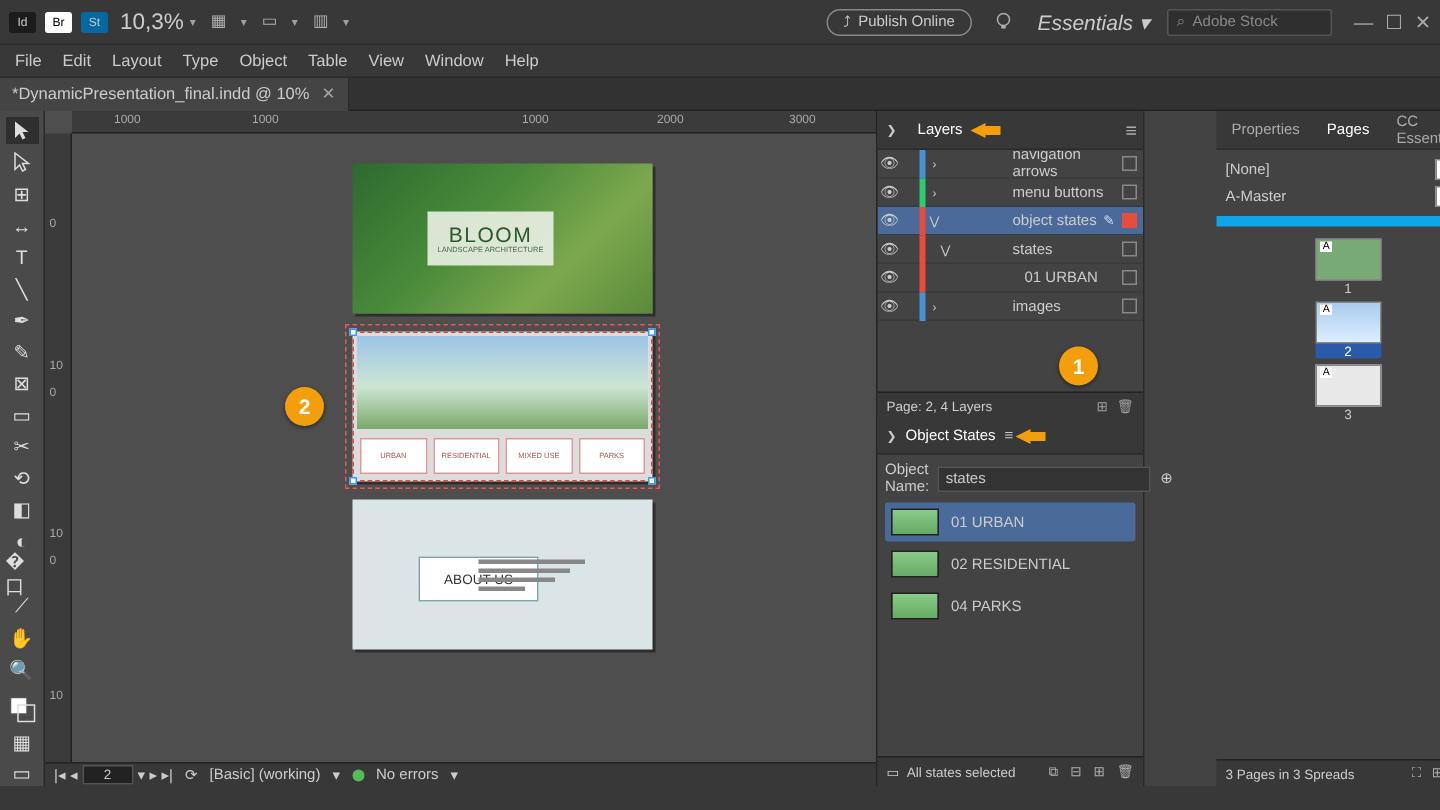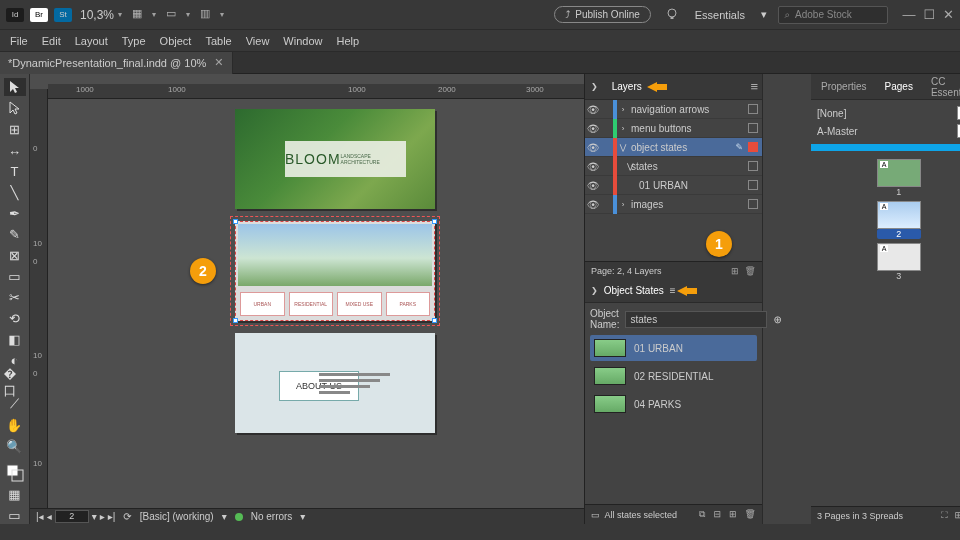--- a/index.html
+++ b/index.html
@@ -1,44 +1,44 @@
 <!DOCTYPE html>
 <html><head>
 <meta charset="utf-8">
 <style>
 * { margin: 0; padding: 0; box-sizing: border-box; font-family: "Segoe UI", Tahoma, sans-serif; user-select: none; }
 body { width: 960px; height: 540px; background: #383838; color: #ccc; font-size: 11px; overflow: hidden; position: relative; }
 .titlebar { height: 30px; background: #383838; display: flex; align-items: center; padding: 0 6px; border-bottom: 1px solid #2b2b2b; }
 .titlebar .logo { width: 18px; height: 14px; background: #1c1c1c; border-radius: 2px; display:flex; align-items:center; justify-content:center; font-size:8px; color:#ccc;}
 .titlebar .chip { width:18px; height:14px; margin-left:6px; background:#fff; color:#000; font-size:8px; border-radius:2px; display:flex;align-items:center;justify-content:center;}
-.titlebar .zoom { margin-left: 8px; font-size: 12px; }
+.titlebar .zoom { margin-left: 8px; font-size: 15px; }
 .titlebar .drop { margin-left:4px; font-size:8px; opacity:.7;}
 .titlebar .spacer { flex:1; }
 .titlebar .iconbtn { width:16px; height:16px; margin-left:10px; opacity:.8; }
 .titlebar .publish { border:1px solid #888; border-radius:10px; padding:2px 10px; font-size:10px; display:flex; align-items:center; gap:5px;}
-.titlebar .essentials { margin-left:14px; font-size:11px; display:flex; align-items:center; gap:16px;}
+.titlebar .essentials { margin-left:14px; font-size:14px; display:flex; align-items:center; gap:4px;font-style:italic;}
 .titlebar .search { margin-left:12px; width:110px; height:18px; background:#2f2f2f; border:1px solid #555; border-radius:2px; display:flex; align-items:center; padding:0 5px; gap:5px; color:#888; font-size:10px;}
 .titlebar .wincontrols { margin-left:14px; display:flex; gap:8px; color:#aaa; font-size:13px;}
 .menubar { height:22px; background:#383838; display:flex; align-items:center; gap:14px; padding:0 10px; font-size:11px; border-bottom:1px solid #2a2a2a;}
 .doctab-row { height:22px; background:#323232; display:flex; align-items:center; border-bottom:1px solid #222;}
 .doctab { background:#444; height:22px; padding:0 8px; display:flex; align-items:center; gap:8px; font-size:11px; border-right:1px solid #2a2a2a;}
 .doctab .close { font-size:11px; opacity:.7;}
 .main { position:absolute; top:74px; left:0; right:0; bottom:16px; display:flex; }
 .tools { width:30px; background:#4a4a4a; border-right:1px solid #2a2a2a; display:flex; flex-direction:column; align-items:center; padding-top:4px; gap:3px;}
 .tool { width:22px; height:20px; display:flex; align-items:center; justify-content:center; font-size:13px; color:#ddd; cursor:pointer;}
 .tool.sel { background:#2f2f2f; }
 .canvas-wrap { flex:1; background:#4e4e4e; position:relative; overflow:hidden; border-right:1px solid #222;}
-.ruler-h { position:absolute; top:10px; left:18px; right:0; height:15px; background:#3b3b3b; border-bottom:1px solid #222; display:flex;}
+.ruler-h { position:absolute; top:0; left:18px; right:0; height:15px; background:#3b3b3b; border-bottom:1px solid #222; display:flex;}
 .ruler-h .tick { position:absolute; top:1px; font-size:8px; color:#aaa;}
 .ruler-v { position:absolute; top:15px; left:0; width:18px; bottom:16px; background:#3b3b3b; border-right:1px solid #222;}
 .ruler-v .vtick { position:absolute; left:3px; font-size:8px; color:#aaa;}
 .pages-col { position:absolute; left:205px; top:35px; width:210px;}
 .page { width:200px; height:100px; background:#dcdcdc; margin-bottom:12px; position:relative; box-shadow:2px 2px 0 rgba(0,0,0,.4);}
 .page.p1 { background: linear-gradient(135deg,#2d6a2f 0%, #4a8b3a 40%, #7da84e 70%, #5a8a3a 100%);}
-.page.p1 .bloom { position:absolute; left:50px; top:32px; width:121px; height:36px; background:rgba(235,240,230,.9); display:flex; flex-direction:row; align-items:center; justify-content:center;}
+.page.p1 .bloom { position:absolute; left:50px; top:32px; width:84px; height:36px; background:rgba(235,240,230,.9); display:flex; flex-direction:column; align-items:center; justify-content:center;}
 .page.p1 .bloom .big { font-size:14px; letter-spacing:1px; color:#2a5a2a; font-weight:500;}
 .page.p1 .bloom .small { font-size:5px; color:#4a6a4a;}
 .page.p2 { border:1px dashed #d44; }
 .page.p2::before { content:""; position:absolute; left:-6px; top:-6px; right:-6px; bottom:-6px; border:1px dashed #e55; pointer-events:none;}
 .page.p2 .hero { position:absolute; inset:2px 2px 34px 2px; background:linear-gradient(#9cc5e8 0%,#cde5d3 55%, #7aa86a 100%);}
 .page.p2 .btnrow { position:absolute; bottom:4px; left:4px; right:4px; display:flex; gap:4px;}
 .page.p2 .pbtn { flex:1; height:24px; border:1px solid #d99; background:#fff; font-size:5px; display:flex; align-items:center; justify-content:center; color:#a55; position:relative;}
 .page.p2 .handle { position:absolute; width:5px; height:5px; background:#fff; border:1px solid #39f;}
 .page.p3 { background:#dbe5e8;}
 .page.p3 .card { position:absolute; left:44px; top:38px; width:80px; height:30px; background:#fff; border:1px solid #7aa; display:flex; align-items:center; justify-content:center; font-size:9px; color:#333;}
@@ -55,21 +55,21 @@
 .panel-tabs { height:26px; background:#383838; display:flex; align-items:center; padding:0 6px; gap:10px; font-size:10px; border-bottom:1px solid #2a2a2a; position:relative;}
 .panel-tabs .tab { padding:4px 4px; color:#aaa; cursor:pointer;}
 .panel-tabs .tab.active { color:#fff;}
 .panel-tabs .menu { position:absolute; right:4px; font-size:13px; color:#aaa;}
 .layers { flex: 0 0 205px; display:flex; flex-direction:column;}
 .layer-row { height:19px; display:flex; align-items:center; font-size:10px; padding-right:4px; border-bottom:1px solid #3a3a3a;}
 .layer-row .eye { width:16px; text-align:center; font-size:10px;}
 .layer-row .lock { width:12px;}
 .layer-row .color { width:4px; height:19px; background:#4a90d9;}
 .layer-row .arrow { width:12px; text-align:center; font-size:8px;}
-.layer-row .name { flex:1; padding-left:2px;}
+.layer-row .name { flex:1; padding-left:2px;margin-left:44px;}
 .layer-row .sq { width:10px; height:10px; border:1px solid #888; margin-left:3px;}
 .layer-row.sel { background:#4a6a9a;}
 .layer-row.sel .sq.fill { background:#e74c3c; border-color:#e74c3c;}
 .layer-row .pencil { font-size:9px; margin-right:2px; color:#cde;}
 .layers-foot { height:18px; background:#383838; border-top:1px solid #222; display:flex; align-items:center; font-size:9px; padding:0 6px; justify-content:space-between;}
 .layers-foot .ricons { display:flex; gap:6px; opacity:.7;}
 .objstates { flex:1; display:flex; flex-direction:column;}
 .os-head { height:24px; background:#383838; display:flex; align-items:center; padding:0 6px; font-size:10px; gap:6px; border-bottom:1px solid #2a2a2a; position:relative;}
 .os-body { flex:1; background:#434343; padding:5px;}
 .os-name-row { display:flex; align-items:center; gap:6px; font-size:10px; margin-bottom:5px;}

